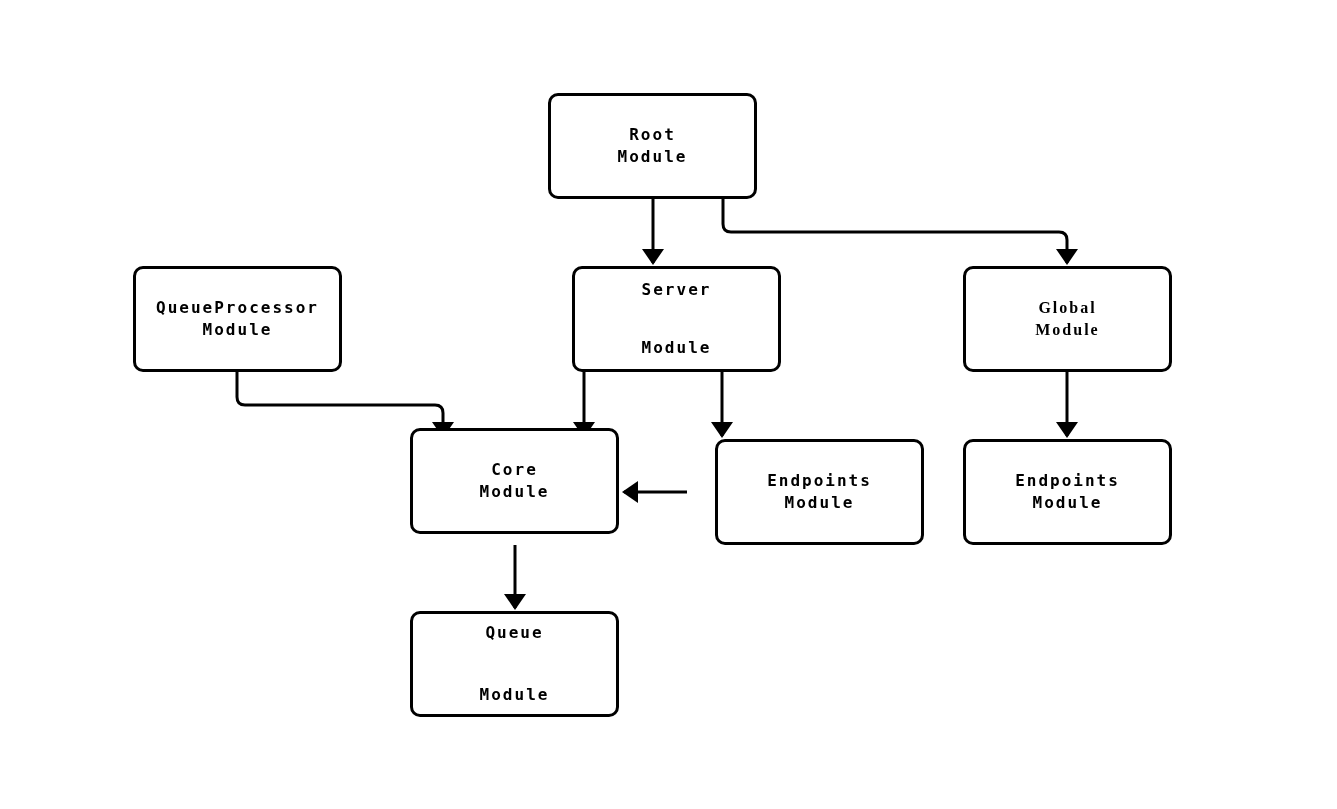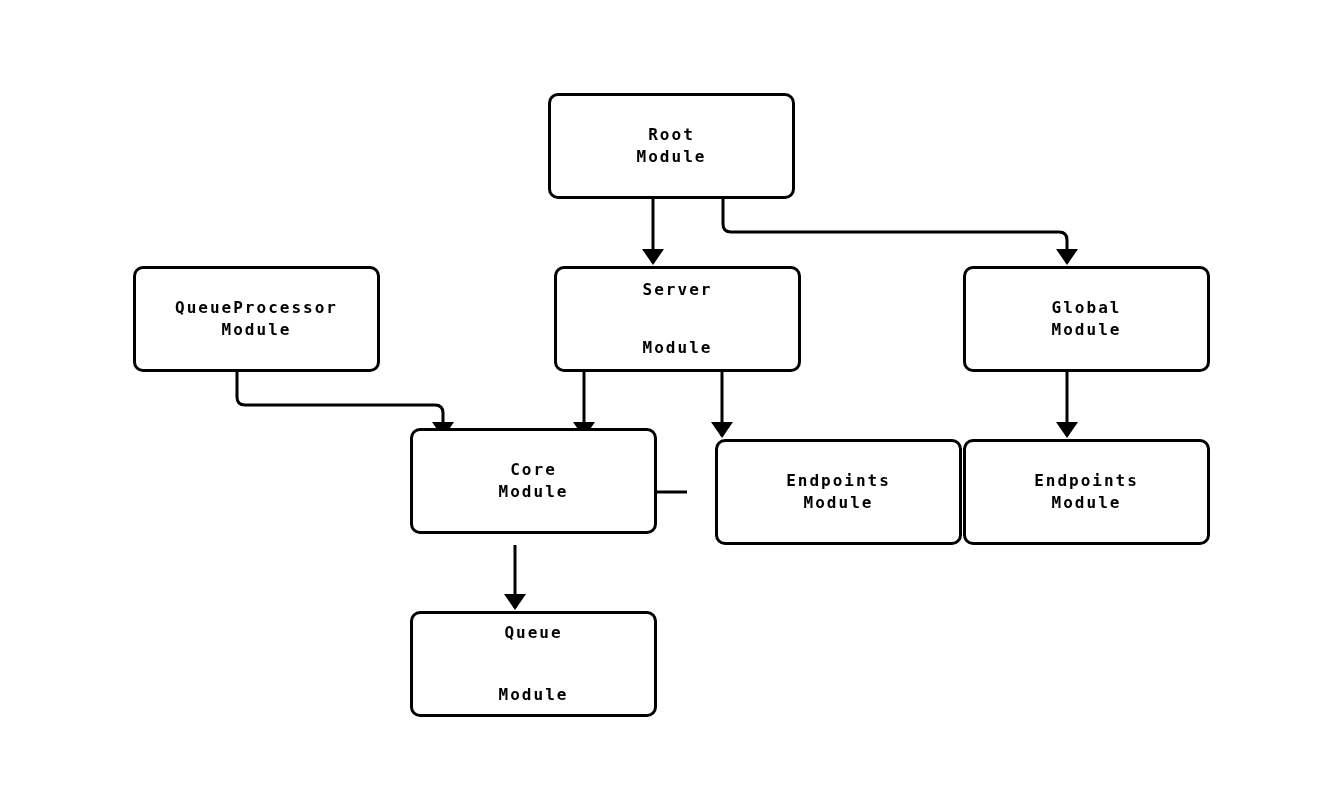--- a/index.html
+++ b/index.html
@@ -16,41 +16,41 @@
     left: 0; top: 0;
     width: 1337px; height: 809px;
   }
   svg.edges-layer path.edge {
     fill: none;
     stroke: #000000;
     stroke-width: 3;
   }
   .node {
     position: absolute;
-    width: 247px;
+    width: 209px;
     height: 106px;
     box-sizing: border-box;
     background: #ffffff;
     border: 3px solid #000000;
     border-radius: 10px;
     display: flex;
     flex-direction: column;
     align-items: center;
     justify-content: center;
     text-align: center;
     color: #000000;
     font-weight: bold;
     font-size: 16px;
     line-height: 22px;
     letter-spacing: 2px;
   }
   .n-root          { left: 548px; top: 93px;  }
   .n-queueprocessor{ left: 133px; top: 266px; }
-  .n-server        { left: 554px; top: 266px; gap: 36px; }
-  .n-global        { left: 963px; top: 266px; }
+  .n-server        { left: 572px; top: 266px; gap: 36px; }
+  .n-global        { left: 963px; top: 266px; font-family: Liberation Serif, serif; }
   .n-core          { left: 410px; top: 428px; }
   .n-endpoints     { left: 687px; top: 439px; margin-left: 28px; }
   .n-repository    { left: 963px; top: 439px; }
   .n-queue         { left: 410px; top: 611px; gap: 40px; }
 </style>
 </head>
 <body>
 
 <div class="canvas">
 

